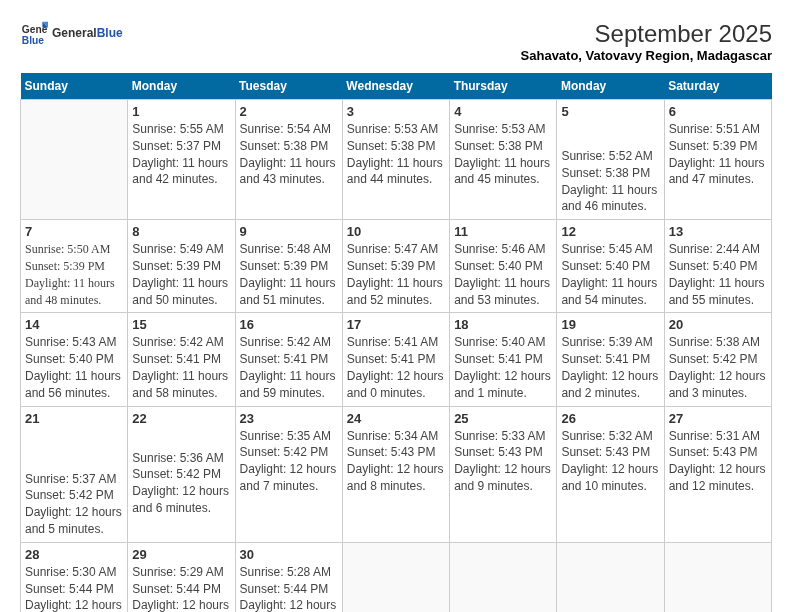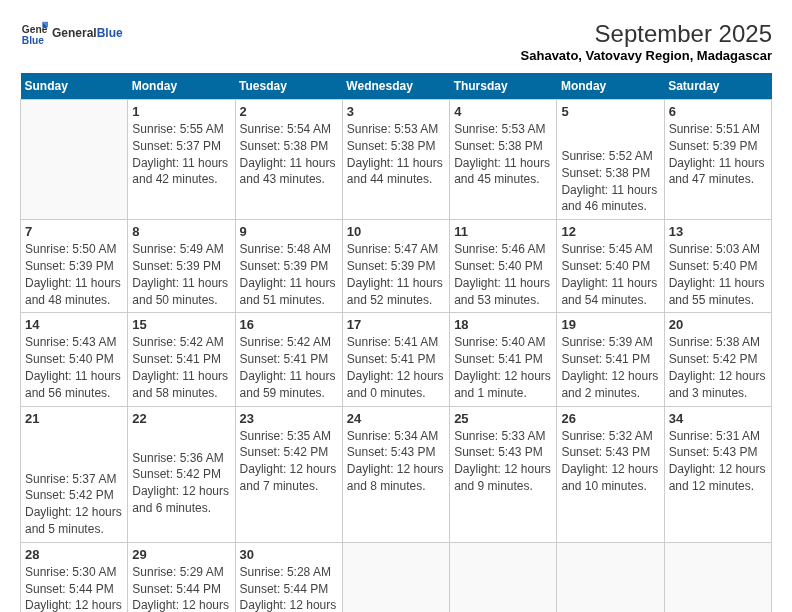--- a/index.html
+++ b/index.html
@@ -160,21 +160,21 @@
           <span class="day-num">6</span>
           <div class="day-info" style="white-space: pre-line;">Sunrise: 5:51 AM
 Sunset: 5:39 PM
 Daylight: 11 hours
 and 47 minutes.</div>
         </td>
       </tr>
       <tr>
         <td>
           <span class="day-num">7</span>
-          <div class="day-info" style="white-space: pre-line;">Sunrise: 5:50 AM
+          <div class="day-info" style="white-space: pre-line; font-family: Liberation Serif, serif;">Sunrise: 5:50 AM
 Sunset: 5:39 PM
 Daylight: 11 hours
 and 48 minutes.</div>
         </td>
         <td>
           <span class="day-num">8</span>
           <div class="day-info" style="white-space: pre-line;">Sunrise: 5:49 AM
 Sunset: 5:39 PM
 Daylight: 11 hours
 and 50 minutes.</div>
@@ -202,21 +202,21 @@
         </td>
         <td>
           <span class="day-num">12</span>
           <div class="day-info" style="white-space: pre-line;">Sunrise: 5:45 AM
 Sunset: 5:40 PM
 Daylight: 11 hours
 and 54 minutes.</div>
         </td>
         <td>
           <span class="day-num">13</span>
-          <div class="day-info" style="white-space: pre-line;">Sunrise: 5:03 AM
+          <div class="day-info" style="white-space: pre-line;">Sunrise: 2:44 AM
 Sunset: 5:40 PM
 Daylight: 11 hours
 and 55 minutes.</div>
         </td>
       </tr>
       <tr>
         <td>
           <span class="day-num">14</span>
           <div class="day-info" style="white-space: pre-line;">Sunrise: 5:43 AM
 Sunset: 5:40 PM
@@ -303,21 +303,21 @@
 and 9 minutes.</div>
         </td>
         <td>
           <span class="day-num">26</span>
           <div class="day-info" style="white-space: pre-line;">Sunrise: 5:32 AM
 Sunset: 5:43 PM
 Daylight: 12 hours
 and 10 minutes.</div>
         </td>
         <td>
-          <span class="day-num">34</span>
+          <span class="day-num">27</span>
           <div class="day-info" style="white-space: pre-line;">Sunrise: 5:31 AM
 Sunset: 5:43 PM
 Daylight: 12 hours
 and 12 minutes.</div>
         </td>
       </tr>
       <tr>
         <td>
           <span class="day-num">28</span>
           <div class="day-info" style="white-space: pre-line;">Sunrise: 5:30 AM

